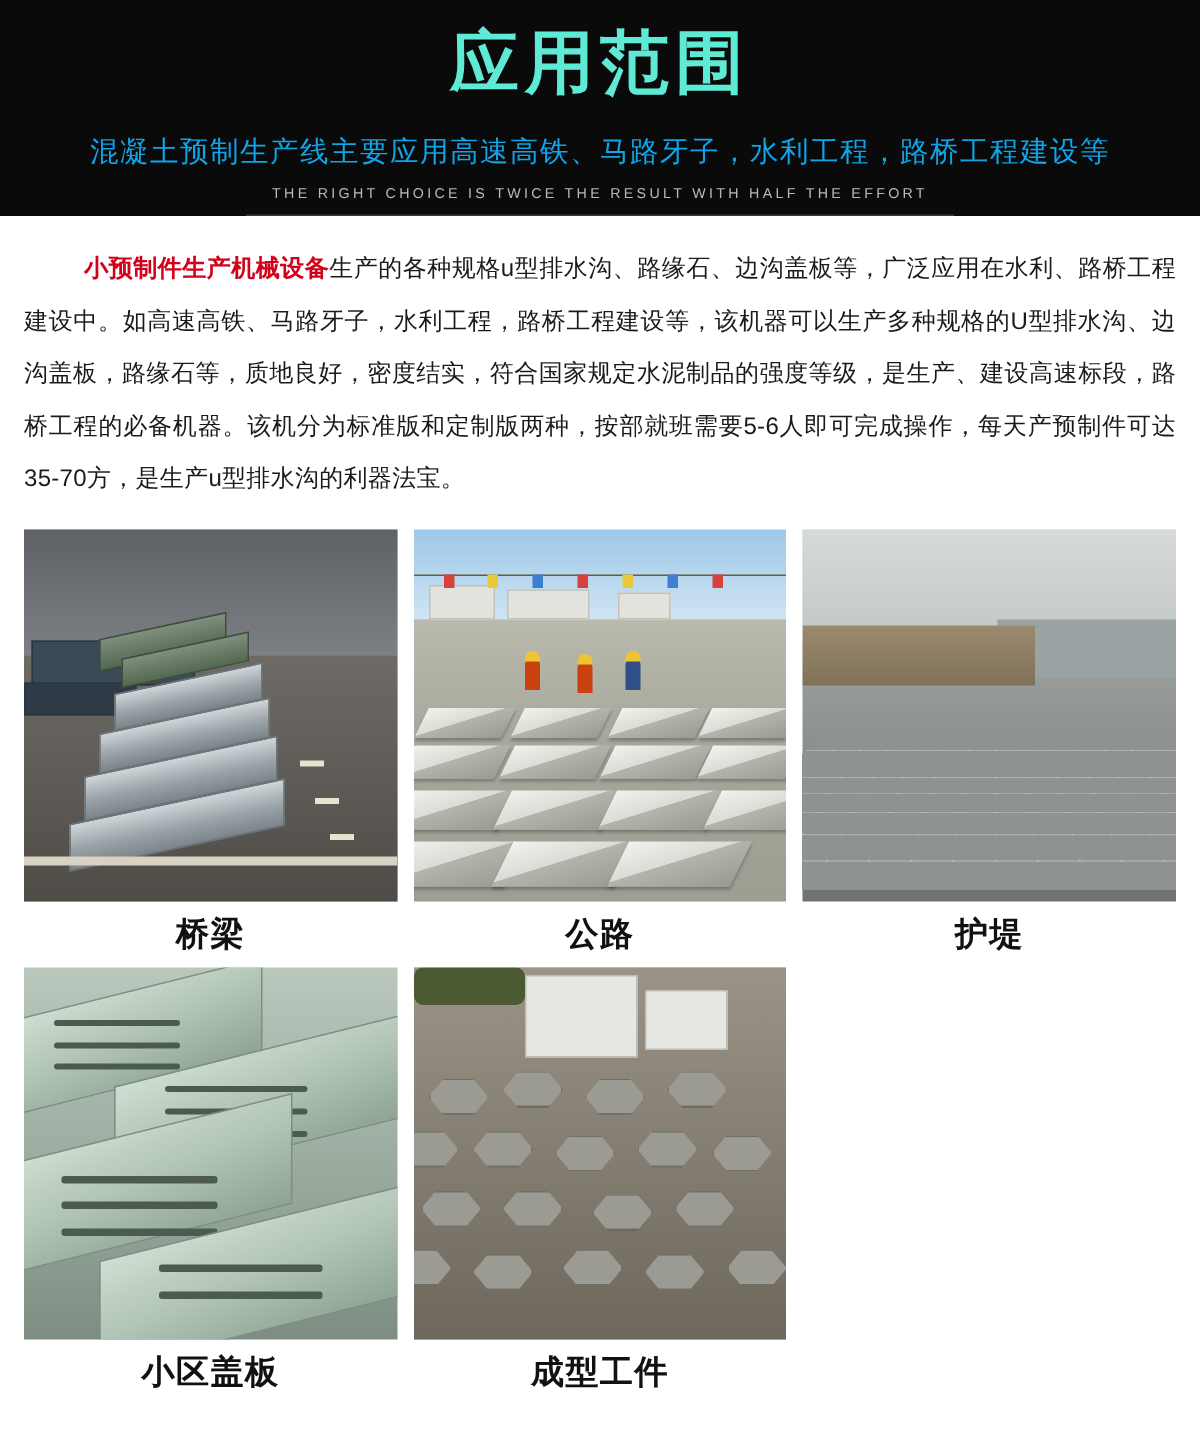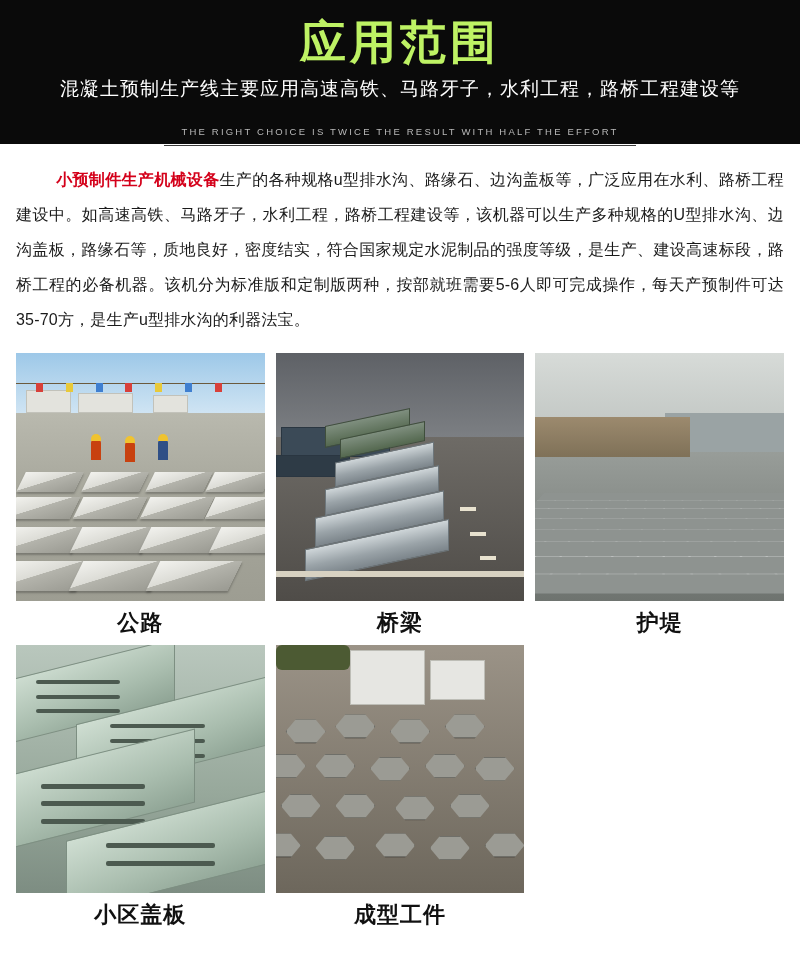--- a/index.html
+++ b/index.html
@@ -22,37 +22,37 @@
     width: 800px;
     height: 144px;
     background: #0a0a0a;
     position: relative;
     text-align: center;
     padding-top: 14px;
   }
   .banner-title {
     font-size: 46px;
     font-weight: bold;
-    color: #bef264;
+    color: #5eead4;
     letter-spacing: 4px;
     line-height: 56px;
-    font-family: Liberation Sans, sans-serif;
+    font-family: Liberation Serif, serif;
   }
   .banner-sub {
     font-size: 19px;
-    color: #ffffff;
+    color: #0ea5e9;
     letter-spacing: 1px;
     line-height: 30px;
-    margin-top: 4px;
+    margin-top: 17px;
   }
   .banner-en {
     font-size: 9.5px;
     color: #b9b9b9;
     letter-spacing: 2.2px;
-    margin-top: 22px;
+    margin-top: 7px;
     font-family: "Liberation Sans", sans-serif;
   }
   .banner-rule {
     width: 472px;
     height: 1px;
     background: #3a3a3a;
     margin: 8px auto 0 auto;
   }
 
   
@@ -199,20 +199,40 @@
     <div class="banner-sub">混凝土预制生产线主要应用高速高铁、马路牙子，水利工程，路桥工程建设等</div>
     <div class="banner-en">THE RIGHT CHOICE IS TWICE THE RESULT WITH HALF THE EFFORT</div>
     <div class="banner-rule"></div>
   </div>
 
   <div class="copy">
     <span class="indent"></span><span class="hl">小预制件生产机械设备</span><span>生产的各种规格u型排水沟、路缘石、边沟盖板等，广泛应用在水利、路桥工程建设中。如高速高铁、马路牙子，水利工程，路桥工程建设等，该机器可以生产多种规格的U型排水沟、边沟盖板，路缘石等，质地良好，密度结实，符合国家规定水泥制品的强度等级，是生产、建设高速标段，路桥工程的必备机器。该机分为标准版和定制版两种，按部就班需要5-6人即可完成操作，每天产预制件可达35-70方，是生产u型排水沟的利器法宝。</span>
   </div>
 
   <div class="grid">
+
+    <div class="cell">
+      <div class="photo p2">
+        <div class="yard"></div>
+        <div class="road"></div>
+        <div class="truckbed" style="left:2%;top:30%;width:44%;height:12%;"></div>
+        <div class="truckbed" style="left:0%;top:41%;width:30%;height:9%;background:#2e3b46;"></div>
+        <div class="stackg" style="left:20%;top:26%;width:34%;height:9%;"></div>
+        <div class="stackg" style="left:26%;top:31%;width:34%;height:8%;"></div>
+        <div class="stack" style="left:24%;top:40%;width:40%;height:10%;"></div>
+        <div class="stack" style="left:20%;top:50%;width:46%;height:11%;"></div>
+        <div class="stack" style="left:16%;top:61%;width:52%;height:12%;"></div>
+        <div class="stack" style="left:12%;top:73%;width:58%;height:13%;"></div>
+        <div class="kerb" style="top:88%;"></div>
+        <div class="dash" style="left:74%;top:62%;"></div>
+        <div class="dash" style="left:78%;top:72%;"></div>
+        <div class="dash" style="left:82%;top:82%;"></div>
+      </div>
+      <div class="caption">桥梁</div>
+    </div>
 
     <div class="cell">
       <div class="photo p1">
         <div class="sky"></div>
         <div class="ground"></div>
         <div class="bld" style="left:4%;top:15%;width:18%;height:9%;"></div>
         <div class="bld" style="left:25%;top:16%;width:22%;height:8%;"></div>
         <div class="bld" style="left:55%;top:17%;width:14%;height:7%;"></div>
         <div class="flagline" style="top:12%;"></div>
         <div class="flag" style="left:8%;top:12%;background:#d8403a;"></div>
@@ -237,40 +257,20 @@
         <div class="blk" style="left:78%;top:58%;width:64px;height:22px;"></div>
         <div class="blk" style="left:-4%;top:70%;width:72px;height:26px;"></div>
         <div class="blk" style="left:24%;top:70%;width:72px;height:26px;"></div>
         <div class="blk" style="left:52%;top:70%;width:72px;height:26px;"></div>
         <div class="blk" style="left:80%;top:70%;width:72px;height:26px;"></div>
         <div class="blk" style="left:-6%;top:84%;width:82px;height:30px;"></div>
         <div class="blk" style="left:24%;top:84%;width:82px;height:30px;"></div>
         <div class="blk" style="left:55%;top:84%;width:82px;height:30px;"></div>
       </div>
       <div class="caption">公路</div>
-    </div>
-
-    <div class="cell">
-      <div class="photo p2">
-        <div class="yard"></div>
-        <div class="road"></div>
-        <div class="truckbed" style="left:2%;top:30%;width:44%;height:12%;"></div>
-        <div class="truckbed" style="left:0%;top:41%;width:30%;height:9%;background:#2e3b46;"></div>
-        <div class="stackg" style="left:20%;top:26%;width:34%;height:9%;"></div>
-        <div class="stackg" style="left:26%;top:31%;width:34%;height:8%;"></div>
-        <div class="stack" style="left:24%;top:40%;width:40%;height:10%;"></div>
-        <div class="stack" style="left:20%;top:50%;width:46%;height:11%;"></div>
-        <div class="stack" style="left:16%;top:61%;width:52%;height:12%;"></div>
-        <div class="stack" style="left:12%;top:73%;width:58%;height:13%;"></div>
-        <div class="kerb" style="top:88%;"></div>
-        <div class="dash" style="left:74%;top:62%;"></div>
-        <div class="dash" style="left:78%;top:72%;"></div>
-        <div class="dash" style="left:82%;top:82%;"></div>
-      </div>
-      <div class="caption">桥梁</div>
     </div>
 
 
     <div class="cell">
       <div class="photo p4">
         <div class="skyb"></div>
         <div class="river"></div>
         <div class="soil"></div>
         <div class="hexfield"></div>
       </div>

